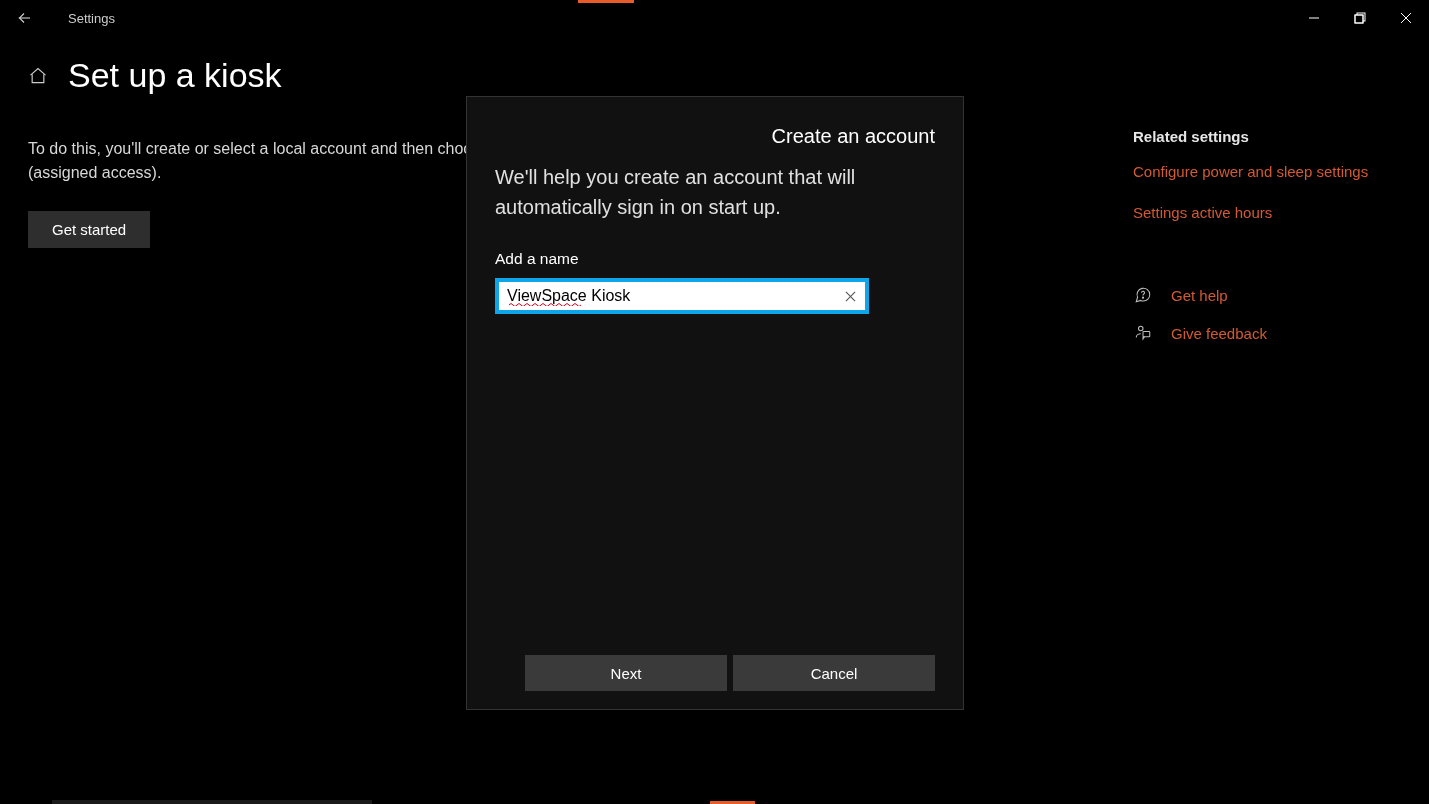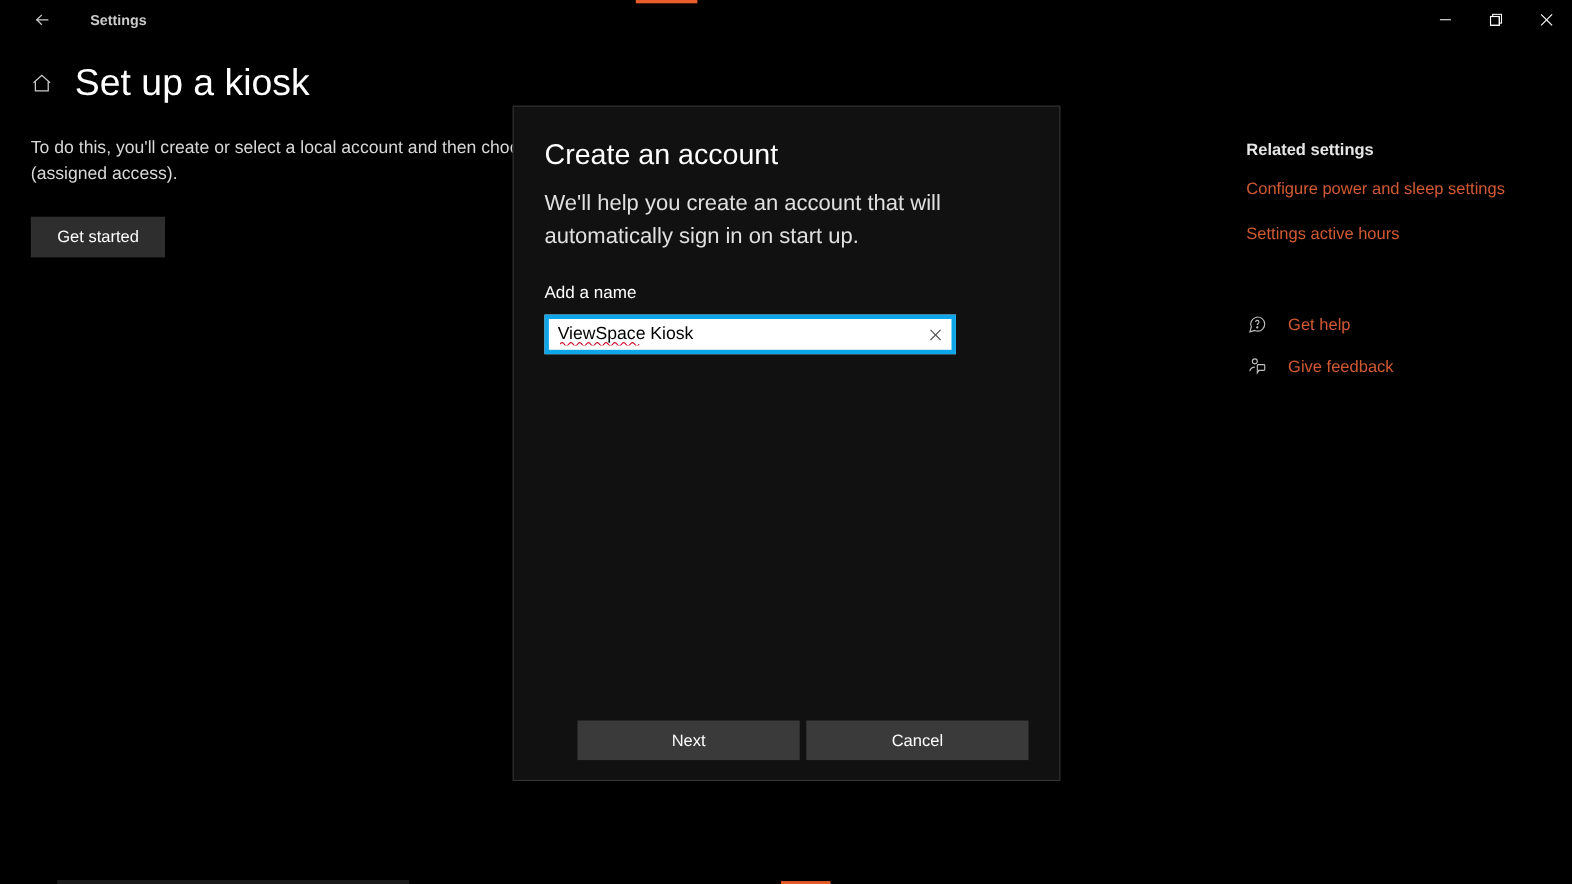--- a/index.html
+++ b/index.html
@@ -10,22 +10,21 @@
     font-family: "Segoe UI", Arial, sans-serif;
     color: #fff;
     overflow: hidden;
   }
   
   .titlebar {
     height: 36px;
     display: flex;
     align-items: center;
     justify-content: space-between;
-    padding-left: 18px;
-    font-weight: bold;
+    padding-left: 4px;
   }
   .titlebar-left { display: flex; align-items: center; gap: 18px; }
   .back-btn {
     width: 40px; height: 36px;
     display: flex; align-items: center; justify-content: center;
     color: #ccc;
     cursor: pointer;
   }
   .app-title { font-size: 13px; color: #ccc; margin-left: 6px; }
   .win-controls { display: flex; }
@@ -62,21 +61,21 @@
     display: flex;
     flex-direction: row;
     padding-left: 28px;
     position: relative;
   }
   .main-col { flex: 1; padding-top: 20px; }
   .page-header {
     display: flex;
     align-items: center;
     gap: 20px;
-    margin-bottom: 28px;
+    margin-bottom: 42px;
   }
   .home-icon { color: #ccc; display:flex; align-items:center; }
   .page-title { font-size: 34px; font-weight: 400; color:#fff; }
   .page-desc {
     font-size: 16px;
     color: #d8d8d8;
     max-width: 720px;
     line-height: 1.5;
     margin-bottom: 26px;
   }
@@ -124,21 +123,21 @@
     left: 466px;
     top: 96px;
     width: 498px;
     height: 614px;
     background: #111;
     border: 1px solid #333;
     padding: 28px 28px 18px 28px;
     display: flex;
     flex-direction: column;
   }
-  .modal-title { font-size: 26px; font-weight: 400; margin-bottom: 14px; }
+  .modal-title { font-size: 20px; font-weight: 400; margin-bottom: 14px; text-align: right; }
   .modal-desc  { font-size: 20px; color: #e0e0e0; line-height: 1.5; margin-bottom: 28px; }
   .field-label { font-size: 15.5px; margin-bottom: 10px; }
   .input-wrap {
     position: relative;
     width: 374px;
     height: 36px;
     background: #fff;
     border: 4px solid #0ea5e9;
     display: flex;
     align-items: center;

